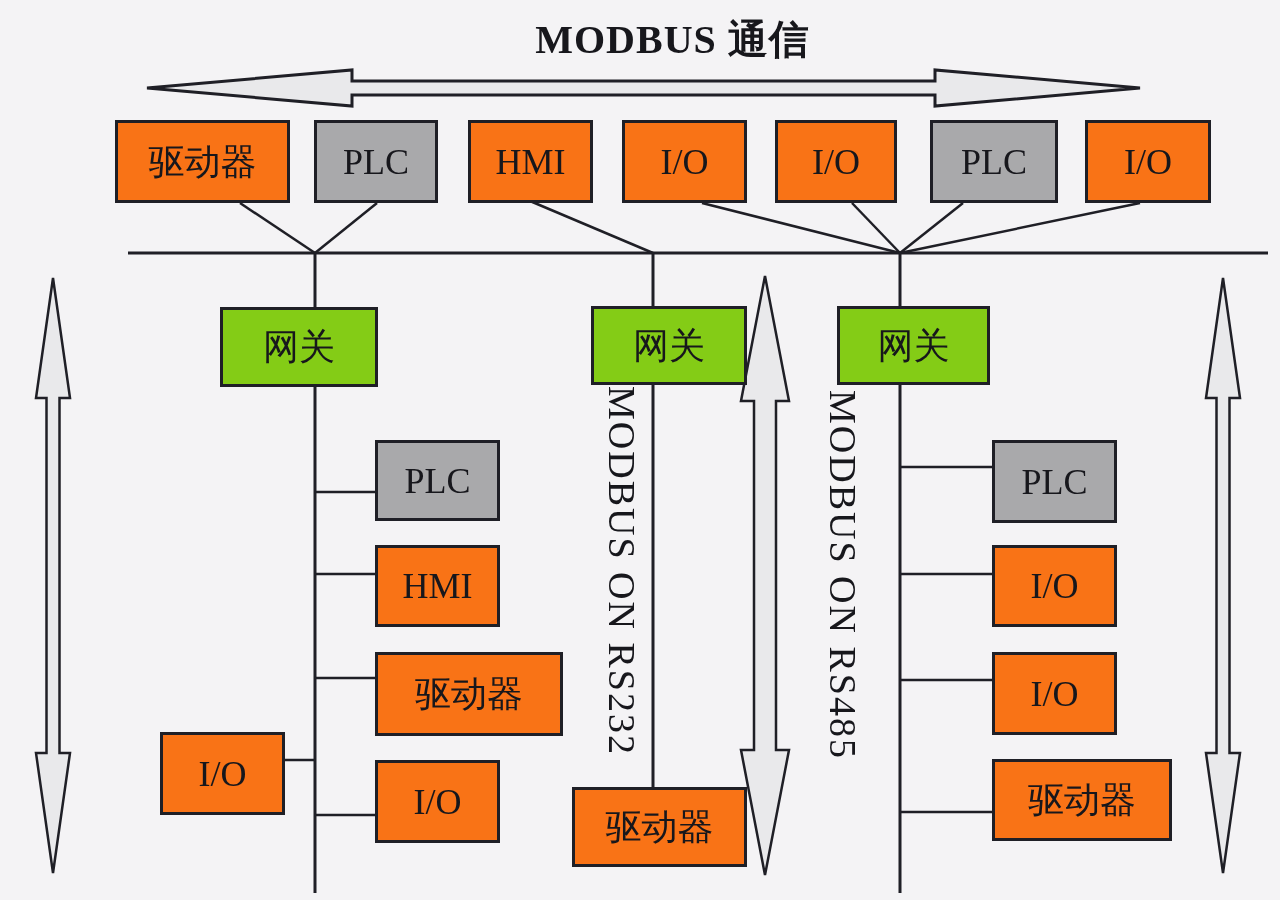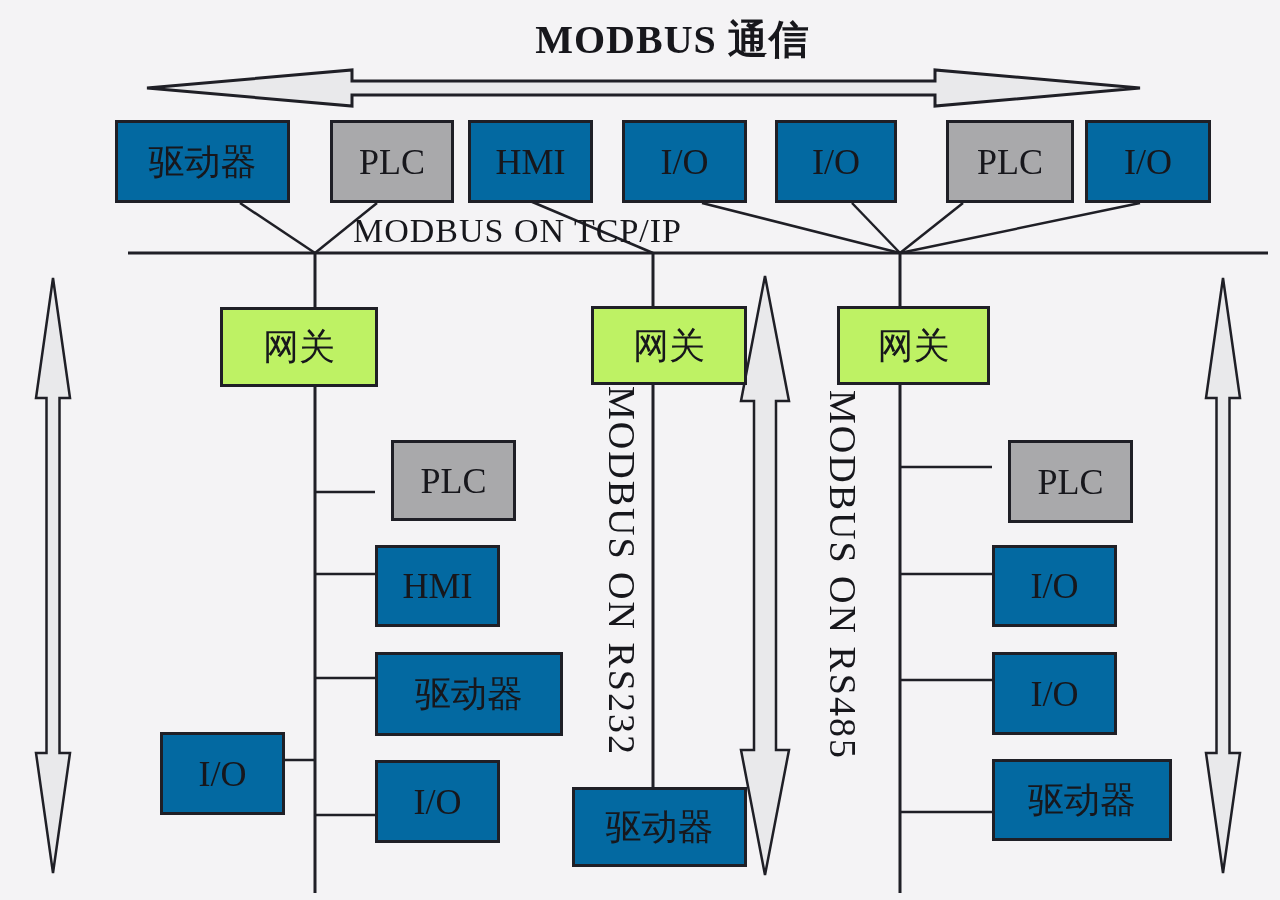--- a/index.html
+++ b/index.html
@@ -10,28 +10,28 @@
     color: #17171c;
     overflow: hidden;
   }
   .canvas { position: relative; width: 1280px; height: 900px; }
   .wires { position: absolute; left: 0; top: 0; }
 
   .box {
     position: absolute;
     box-sizing: border-box;
     border: 3px solid #1f1f26;
-    background: #0369a1;
+    background: #f97316;
     display: flex; align-items: center; justify-content: center;
     font-size: 36px; line-height: 1;
     color: #17171c;
     white-space: nowrap;
   }
-  .box.dark { background: #a9a9ab; margin-left: 16px; }
-  .box.gw   { background: #bef264; }
+  .box.dark { background: #a9a9ab; }
+  .box.gw   { background: #84cc16; }
 
   .lbl { position: absolute; white-space: nowrap; }
   .title {
     left: 400px; top: 12px; width: 545px;
     text-align: center; font-size: 40px; font-weight: bold;
     letter-spacing: 1px;
   }
   .buslbl { left: 353px; top: 212px; font-size: 34px; letter-spacing: 1px; }
   .mbplus { left: 88px; top: 472px; font-size: 42px; line-height: 65px; white-space: pre-line; }
   .vtext {
@@ -85,21 +85,20 @@
       <path d="M285,760 H315"></path>
       <path d="M315,815 H375"></path>
       <path d="M900,467 H992"></path>
       <path d="M900,574 H992"></path>
       <path d="M900,680 H992"></path>
       <path d="M900,812 H992"></path>
     </g>
   </svg>
 
   <div class="lbl title">MODBUS 通信</div>
-  <div class="lbl buslbl">MODBUS ON TCP/IP</div>
 
   <div class="lbl mbplus"><br></div>
 
   <div class="lbl vtext rs232">MODBUS ON RS232</div>
   <div class="lbl vtext rs485">MODBUS ON RS485</div>
 
   <div class="box" style="left:115px;  top:120px; width:175px; height:83px;">驱动器</div>
   <div class="box dark" style="left:314px;  top:120px; width:124px; height:83px;">PLC</div>
   <div class="box" style="left:468px;  top:120px; width:125px; height:83px;">HMI</div>
   <div class="box" style="left:622px;  top:120px; width:125px; height:83px;">I/O</div>

